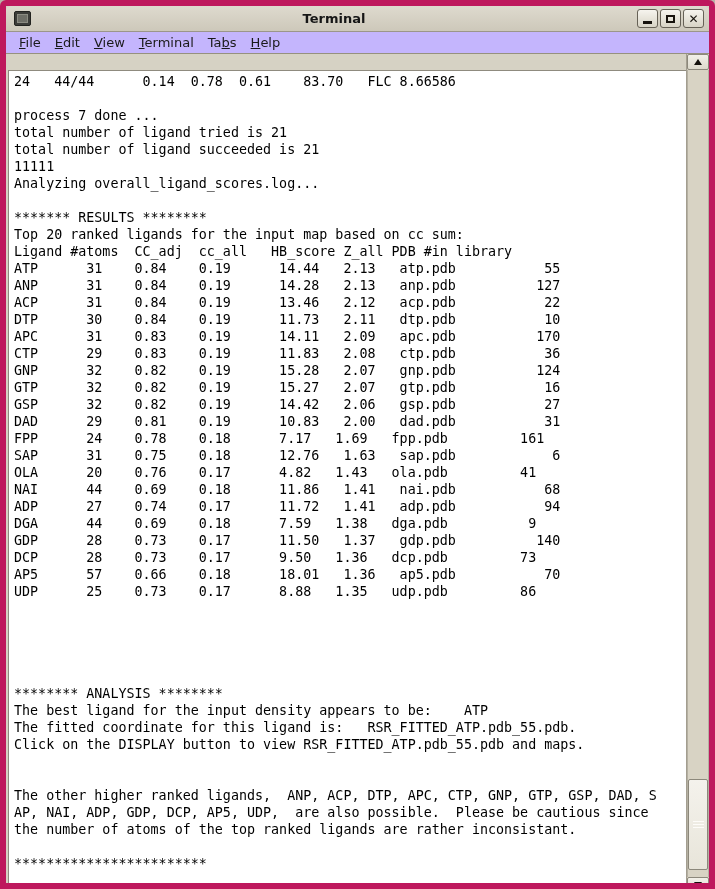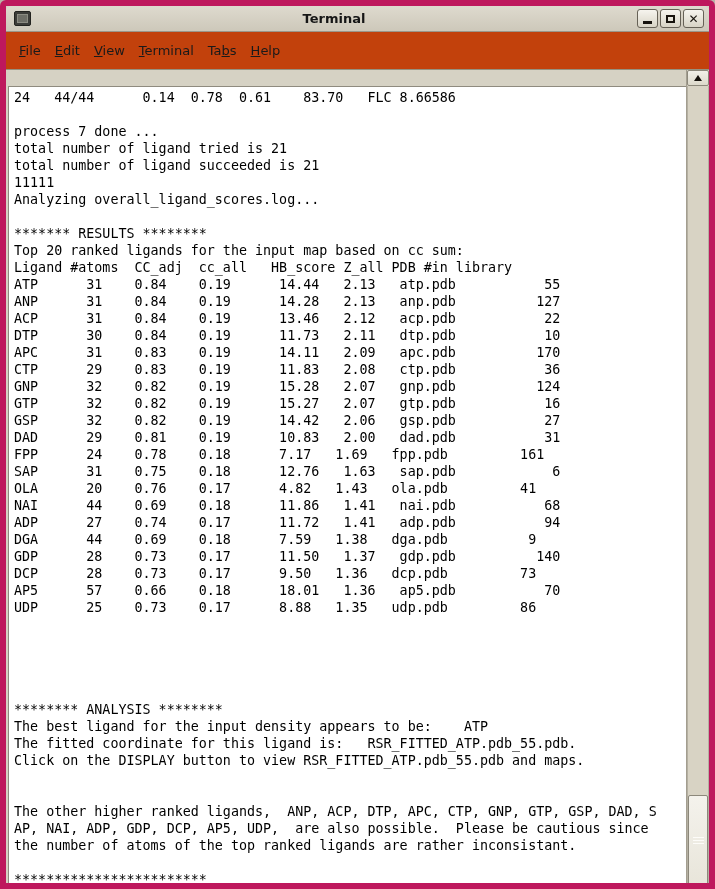--- a/index.html
+++ b/index.html
@@ -29,21 +29,21 @@
   .winbtn {
     width:21px; height:19px; border:1px solid #666156; border-radius:3px;
     background:linear-gradient(#f6f4ee,#d8d4c6);
     display:flex; align-items:center; justify-content:center;
     color:#17130d; cursor:pointer;
   }
   .glyph-min { width:9px; height:3px; background:#17130d; margin-top:8px; }
   .glyph-max { width:9px; height:8px; border:2px solid #17130d; }
   .glyph-close { font-size:12px; font-weight:bold; line-height:1; }
   .menubar {
-    height:38px; background:#c2410c; border-bottom:1px solid #96917f;
+    height:22px; background:#c4b5fd; border-bottom:1px solid #96917f;
     display:flex; align-items:center; padding-left:6px;
     font-size:13px; color:#1a1a1a;
   }
   .menu-item { padding:2px 7px; cursor:pointer; }
   .menu-item u { text-decoration:underline; }
   .content { display:flex; height:839px; }
   .term {
     flex:1; background:#ffffff; overflow:hidden;
     border-left:2px solid #d6d2c4; box-shadow:inset 1px 1px 0 #8f8b7f;margin-top:16px;
   }

